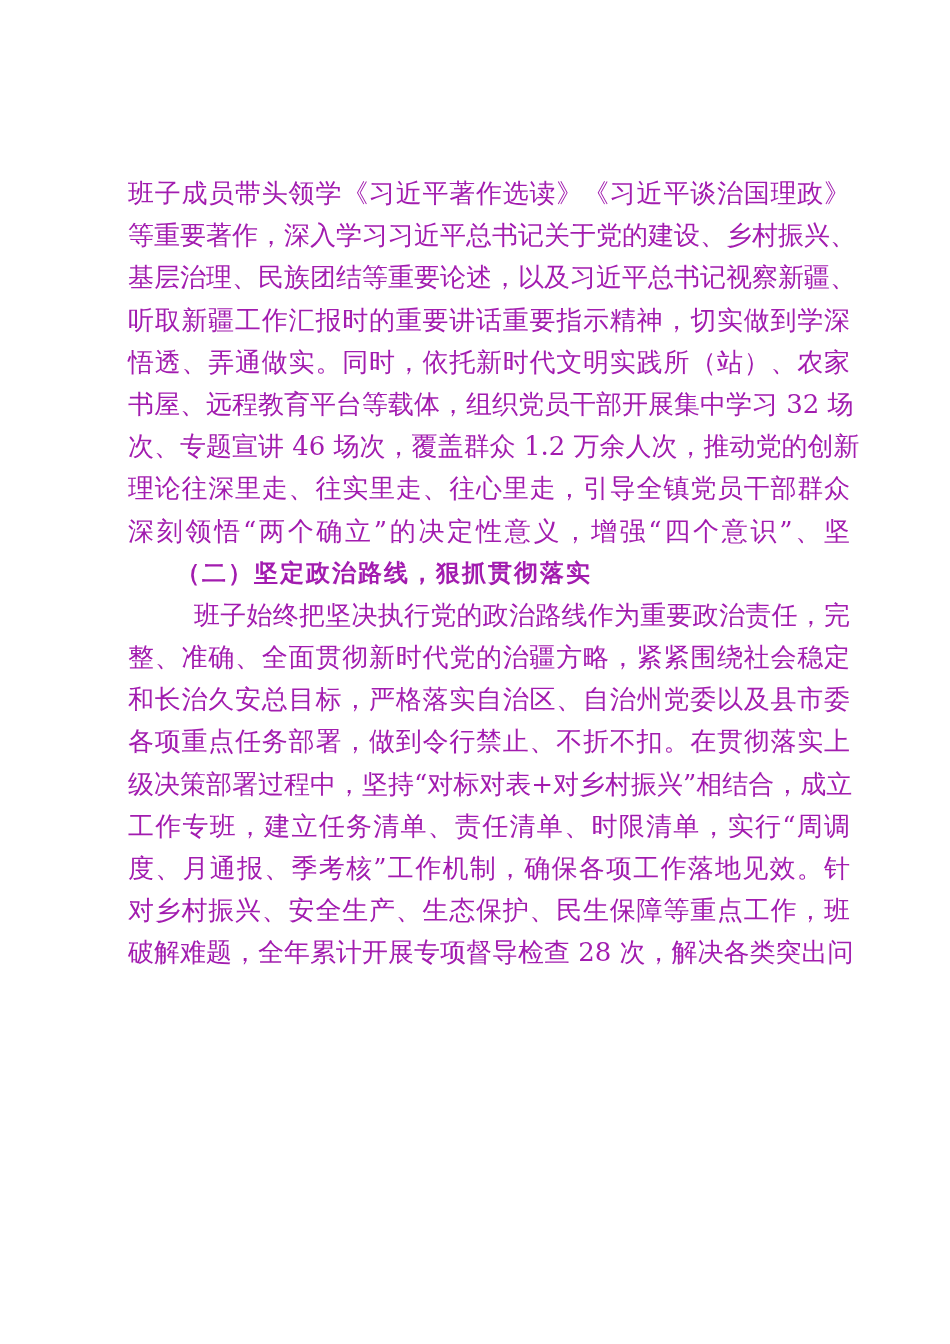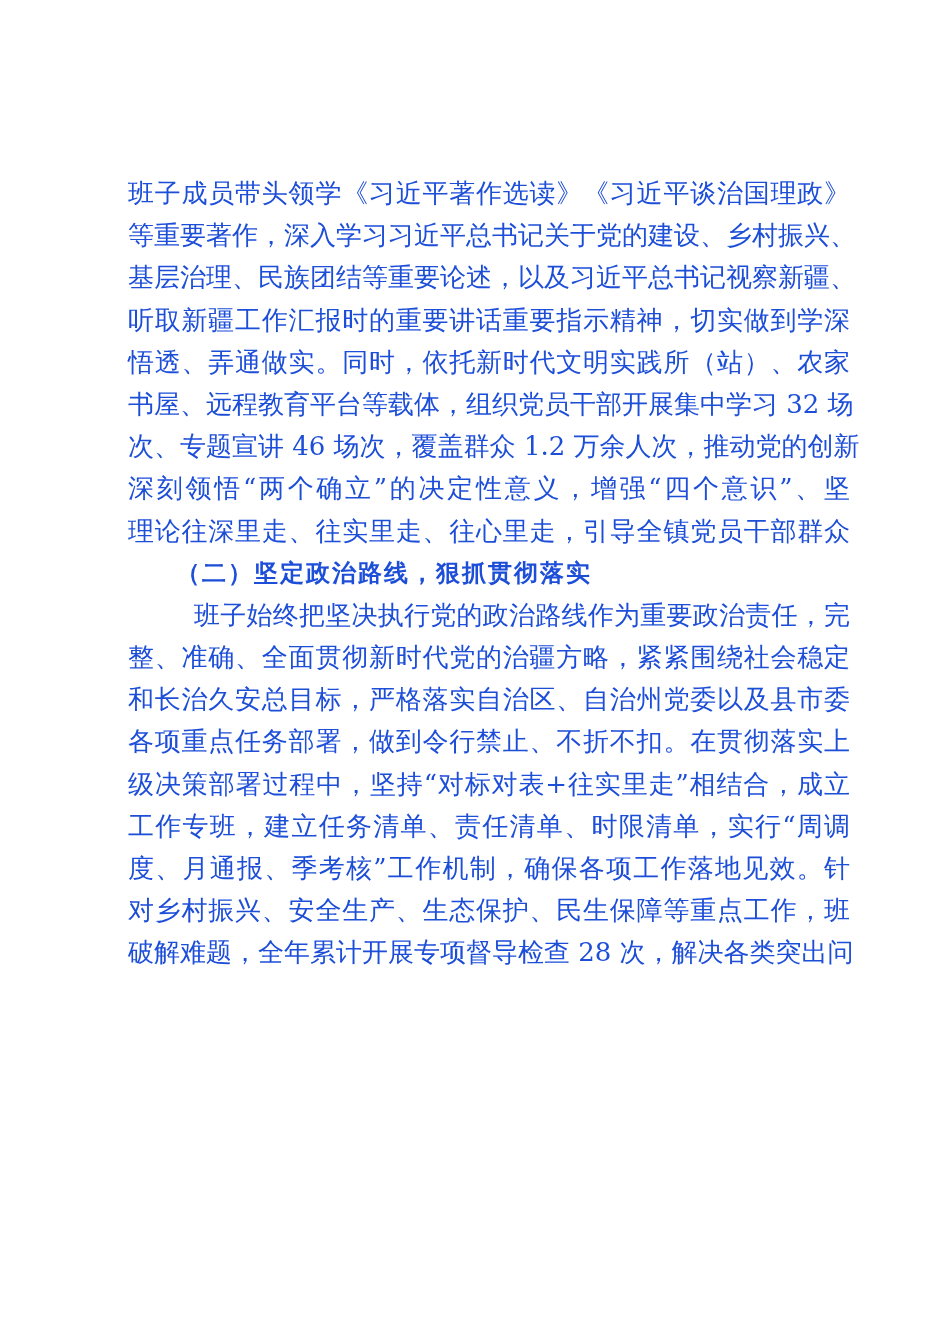--- a/index.html
+++ b/index.html
@@ -12,21 +12,21 @@
     height: 1344px;
     position: relative;
     overflow: hidden;
   }
   .page {
     position: absolute;
     left: 128px;
     top: 172px;
     width: 722px;
     font-family: "DejaVu Serif", "Liberation Serif", serif;
-    color: #1d4ed8;
+    color: #a21caf;
   }
   .line {
     height: 42.2px;
     line-height: 42.2px;
     font-size: 26px;
     white-space: nowrap;
     text-align: justify;
     text-align-last: justify;
     letter-spacing: 0px;
   }
@@ -54,31 +54,31 @@
 <div class="page">
 
   <div>
     <div class="line">班子成员带头领学《习近平著作选读》《习近平谈治国理政》</div>
     <div class="line">等重要著作，深入学习习近平总书记关于党的建设、乡村振兴、</div>
     <div class="line">基层治理、民族团结等重要论述，以及习近平总书记视察新疆、</div>
     <div class="line">听取新疆工作汇报时的重要讲话重要指示精神，切实做到学深</div>
     <div class="line">悟透、弄通做实。同时，依托新时代文明实践所（站）、农家</div>
     <div class="line">书屋、远程教育平台等载体，组织党员干部开展集中学习 32 场</div>
     <div class="line">次、专题宣讲 46 场次，覆盖群众 1.2 万余人次，推动党的创新</div>
+    <div class="line">理论往深里走、往实里走、往心里走，引导全镇党员干部群众</div>
     <div class="line">深刻领悟“两个确立”的决定性意义，增强“四个意识”、坚</div>
-    <div class="line">理论往深里走、往实里走、往心里走，引导全镇党员干部群众</div>
   </div>
 
   <div class="heading">（二）坚定政治路线，狠抓贯彻落实</div>
 
   <div>
     <div class="line indent">班子始终把坚决执行党的政治路线作为重要政治责任，完</div>
     <div class="line">整、准确、全面贯彻新时代党的治疆方略，紧紧围绕社会稳定</div>
     <div class="line">和长治久安总目标，严格落实自治区、自治州党委以及县市委</div>
     <div class="line">各项重点任务部署，做到令行禁止、不折不扣。在贯彻落实上</div>
-    <div class="line">级决策部署过程中，坚持“对标对表+往实里走”相结合，成立</div>
+    <div class="line">级决策部署过程中，坚持“对标对表+对乡村振兴”相结合，成立</div>
     <div class="line">工作专班，建立任务清单、责任清单、时限清单，实行“周调</div>
     <div class="line">度、月通报、季考核”工作机制，确保各项工作落地见效。针</div>
     <div class="line">对乡村振兴、安全生产、生态保护、民生保障等重点工作，班</div>
     <div class="line">破解难题，全年累计开展专项督导检查 28 次，解决各类突出问</div>
   </div>
 
 </div>
 
 </body></html>

